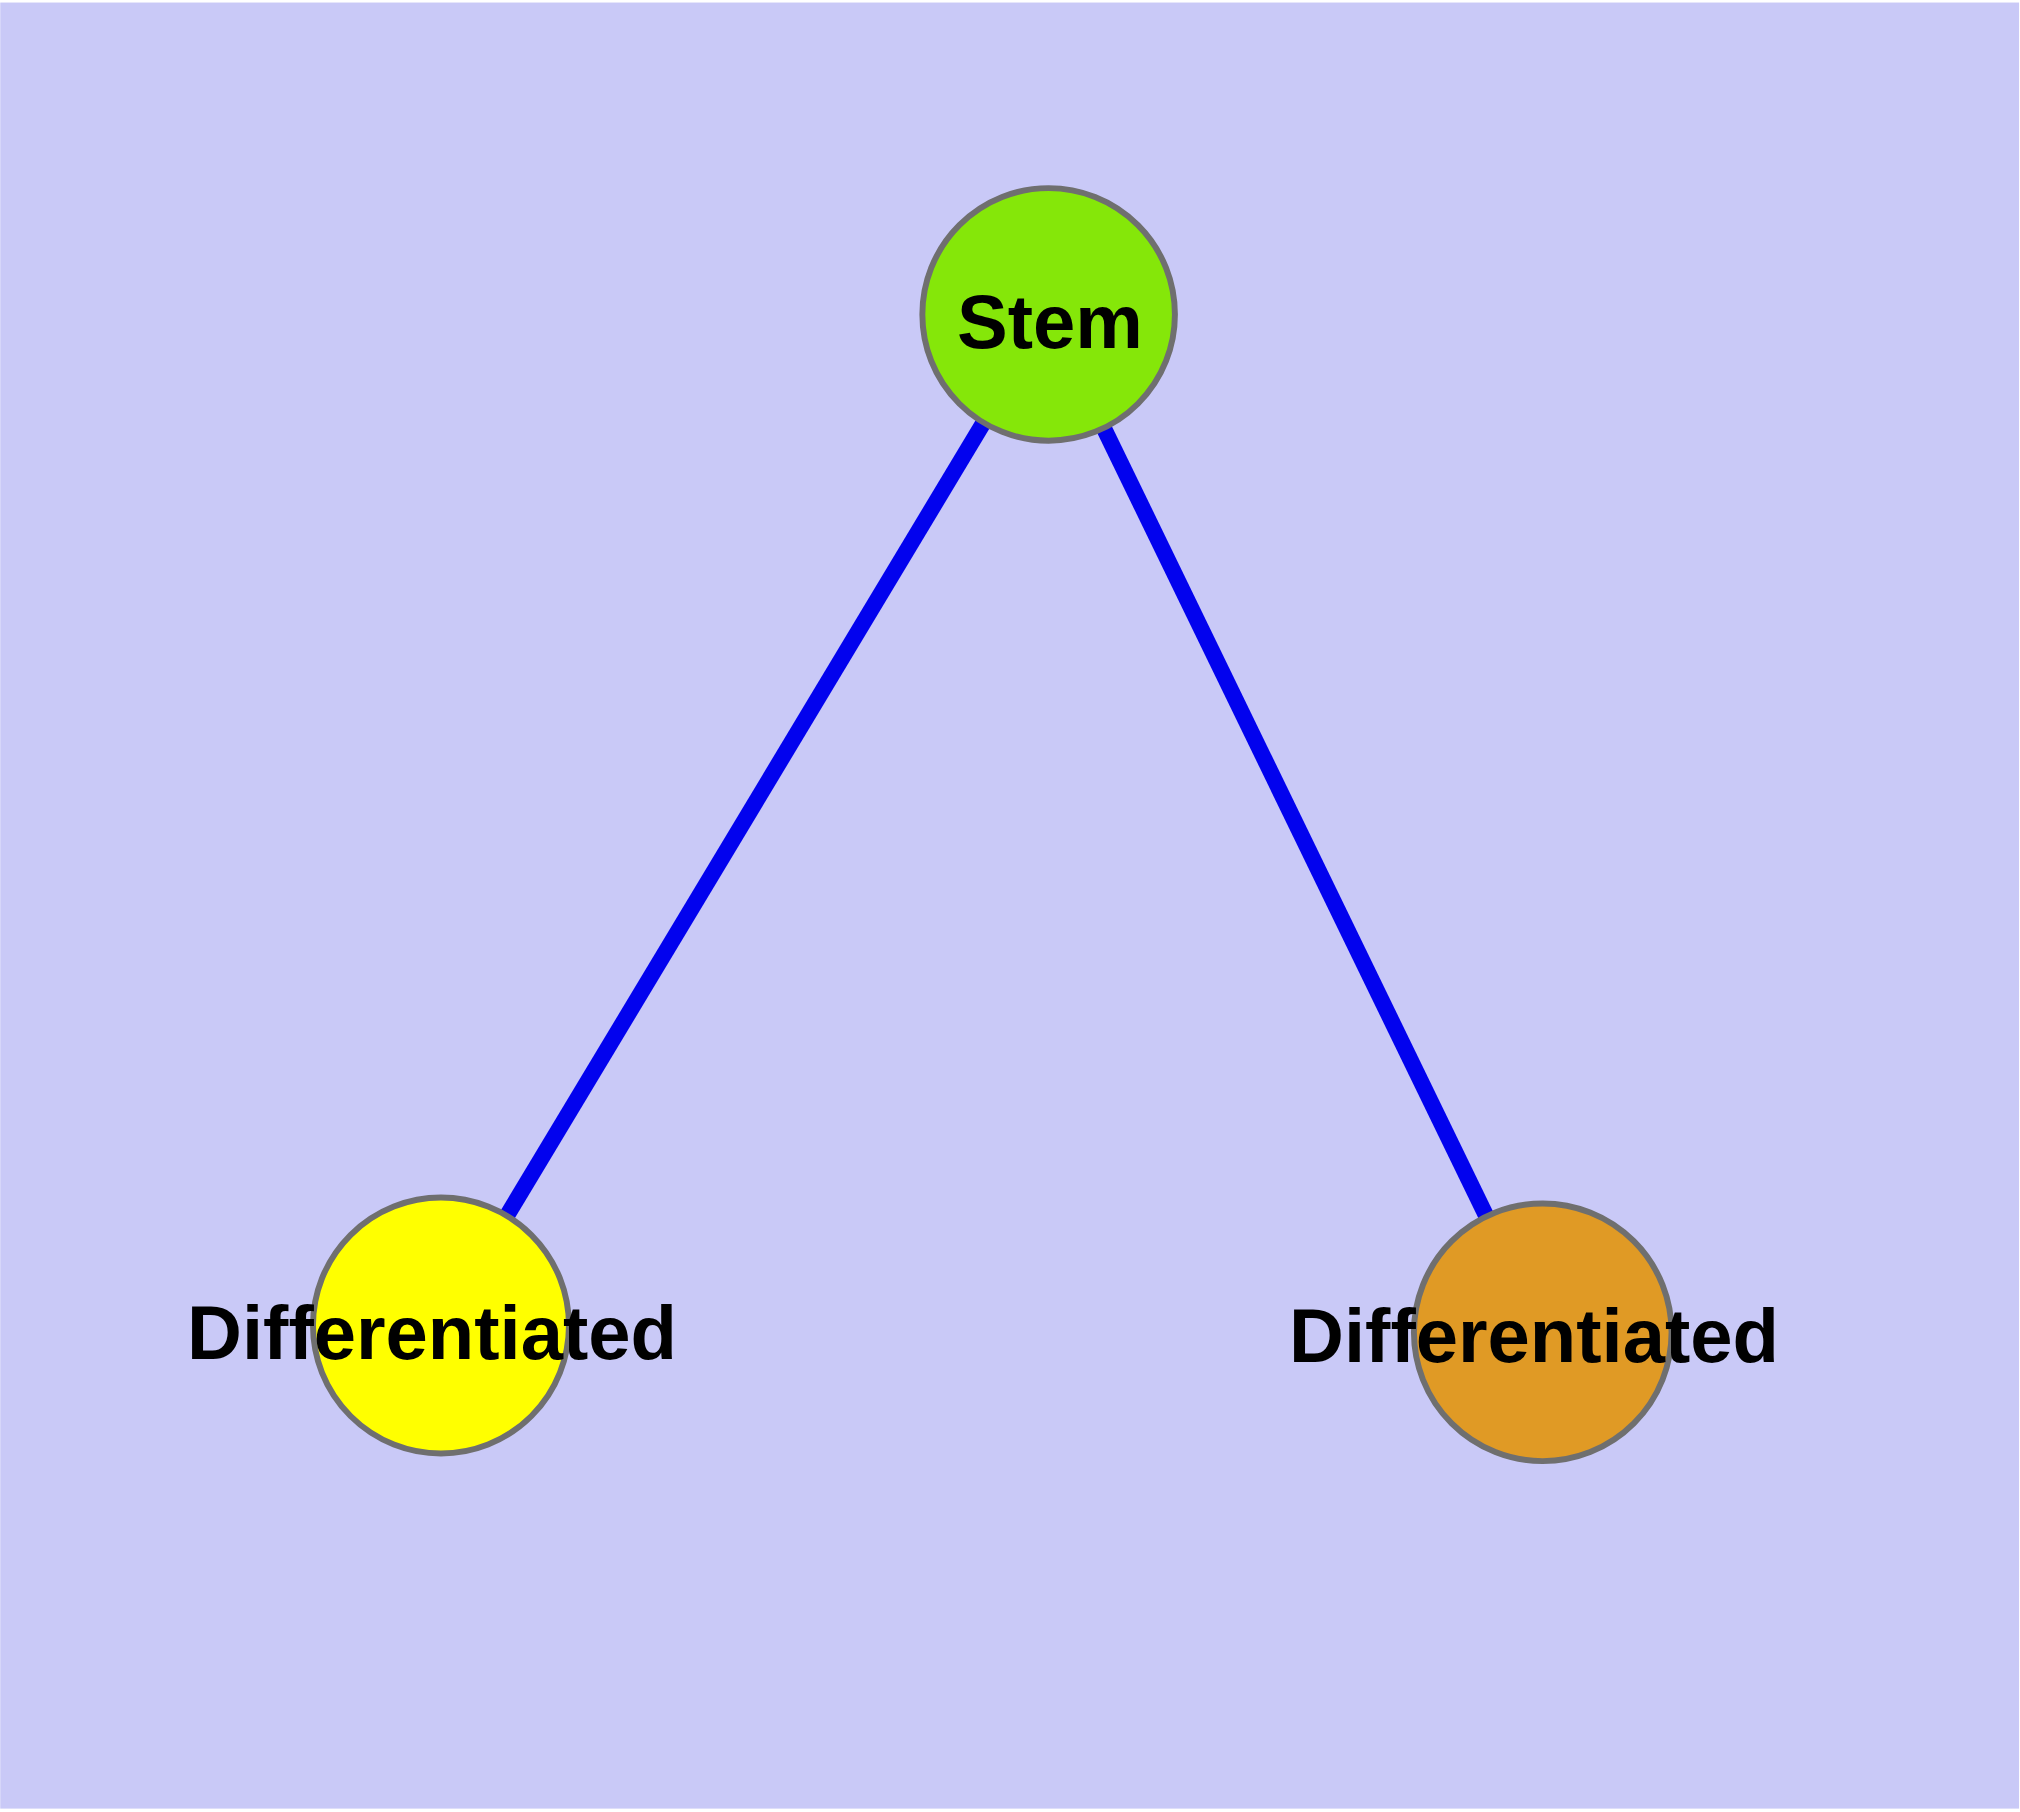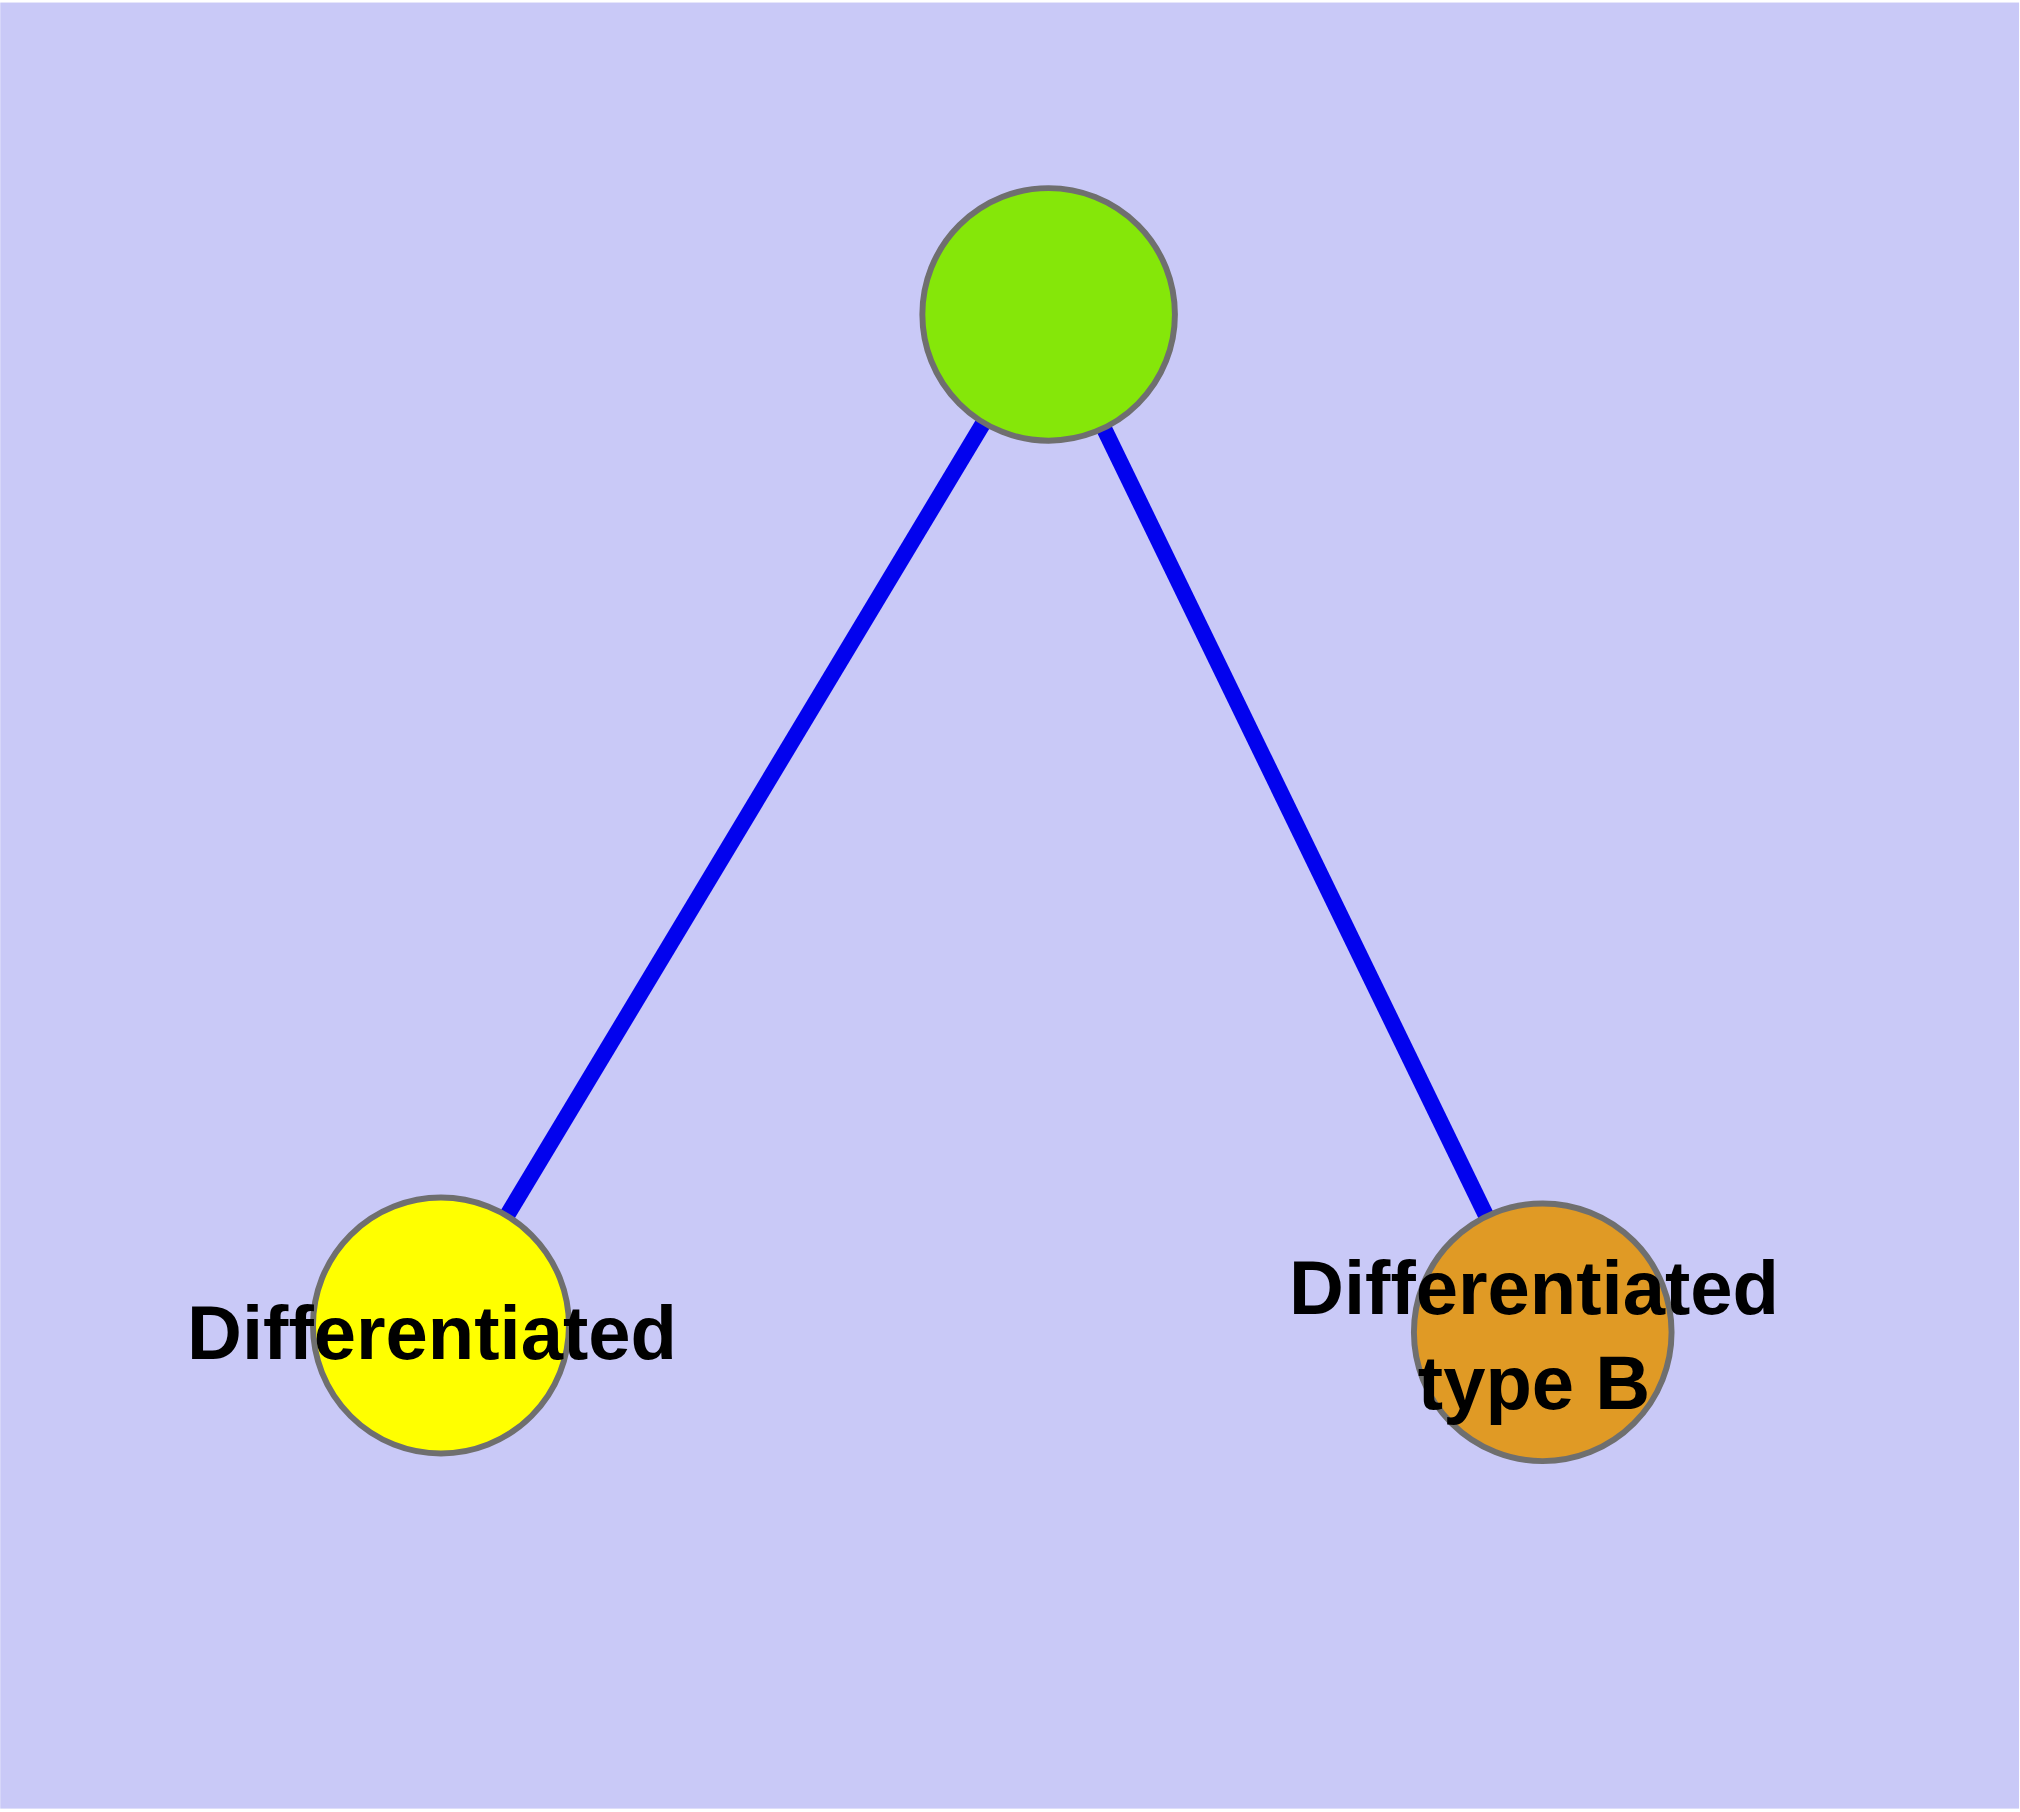--- a/index.html
+++ b/index.html
@@ -57,24 +57,26 @@
     <rect x="0" y="3" width="2382" height="2131" fill="#c9c9f7"></rect>
 
     <line x1="1237" y1="371" x2="520" y2="1564" class="edge-line" stroke="#0202ee"></line>
     <line x1="1237" y1="371" x2="1820" y2="1572" class="edge-line" stroke="#0202ee"></line>
 
     <circle cx="1237" cy="371" r="149" class="node-circle" fill="#85e709" stroke="#6f6f6f"></circle>
     <circle cx="520" cy="1564" r="151" class="node-circle" fill="#ffff00" stroke="#6f6f6f"></circle>
     <circle cx="1820" cy="1572" r="152" class="node-circle" fill="#e09a25" stroke="#6f6f6f"></circle>
   </svg>
 
+  <div class="node-label label-stem">
+    <div>Stem</div>
+  </div>
 
   <div class="node-label label-type-a">
     <div>Differentiated</div>
   </div>
 
   <div class="node-label label-type-b">
     <div>Differentiated</div>
-    <div>type B</div>
   </div>
 
 </div>
 
 
 </body></html>

